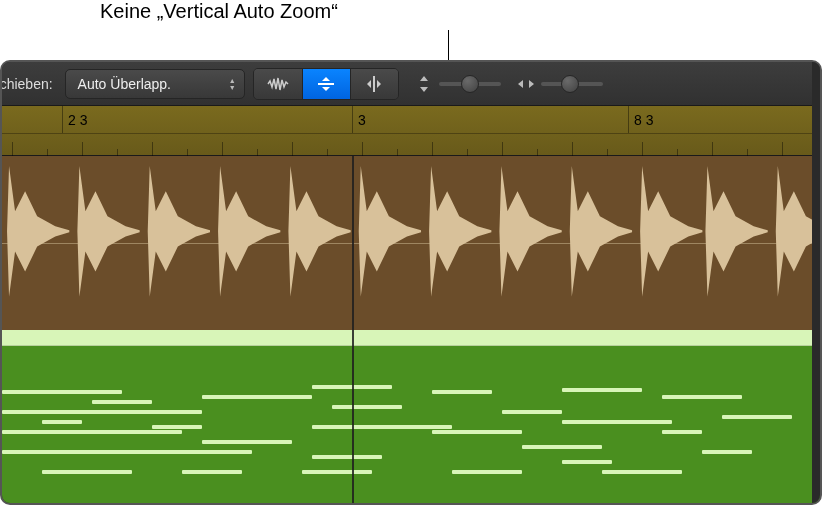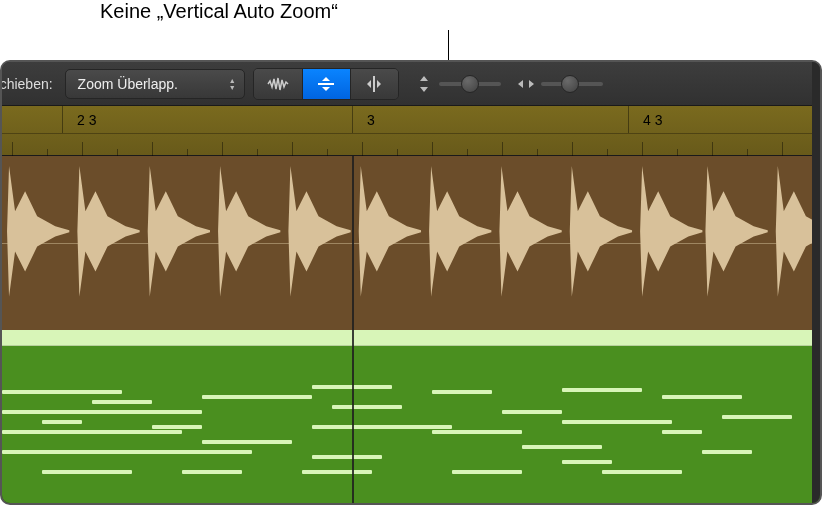--- a/index.html
+++ b/index.html
@@ -137,21 +137,21 @@
     }
     .ruler-upper {
       height: 28px;
       position: relative;
       border-bottom: 1px solid rgba(0,0,0,0.3);
     }
     .ruler-major {
       position: absolute;
       top: 0;
       height: 100%;
-      padding-left: 14px;
+      padding-left: 5px;
       font-size: 14px;
       color: #000;
       font-weight: 500;
       display: flex;
       align-items: center;
       border-left: 1px solid rgba(0,0,0,0.4);
     }
     .ruler-lower {
       height: 22px;
       position: relative;
@@ -225,21 +225,21 @@
 
 <div class="callout-label">Keine „Vertical Auto Zoom“</div>
 <div class="callout-line"></div>
 
 <div class="app-frame">
 
   <div class="toolbar">
     <span class="toolbar-label">rschieben:</span>
 
     <div class="dropdown">
-      <span>Zoom Überlapp.</span>
+      <span>Auto Überlapp.</span>
       <div class="dropdown-arrows">
         <span>▲</span>
           <span>▼</span>
       </div>
     </div>
 
     <div class="btn-group">
       <button class="btn">
         <svg width="22" height="16" viewBox="0 0 22 16">
           <path d="M1 8 L3 5 L5 11 L7 3 L9 13 L11 2 L13 14 L15 4 L17 11 L19 6 L21 8" stroke="#ccc" stroke-width="1.5" fill="none"></path>
@@ -279,21 +279,21 @@
       <div class="slider">
         <div class="slider-knob" style="left:48%"></div>
       </div>
     </div>
   </div>
 
   <div class="ruler">
     <div class="ruler-upper" id="ruler-upper">
         <div class="ruler-major" style="left: 60px;">2 3</div>
         <div class="ruler-major" style="left: 350px;">3</div>
-        <div class="ruler-major" style="left: 626px;">4 3</div>
+        <div class="ruler-major" style="left: 626px;">8 3</div>
       </div>
     <div class="ruler-lower" id="ruler-lower">
         <div class="ruler-tick big" style="left: 10px;"></div>
         <div class="ruler-tick small" style="left: 45px;"></div>
         <div class="ruler-tick big" style="left: 80px;"></div>
         <div class="ruler-tick small" style="left: 115px;"></div>
         <div class="ruler-tick big" style="left: 150px;"></div>
         <div class="ruler-tick small" style="left: 185px;"></div>
         <div class="ruler-tick big" style="left: 220px;"></div>
         <div class="ruler-tick small" style="left: 255px;"></div>

